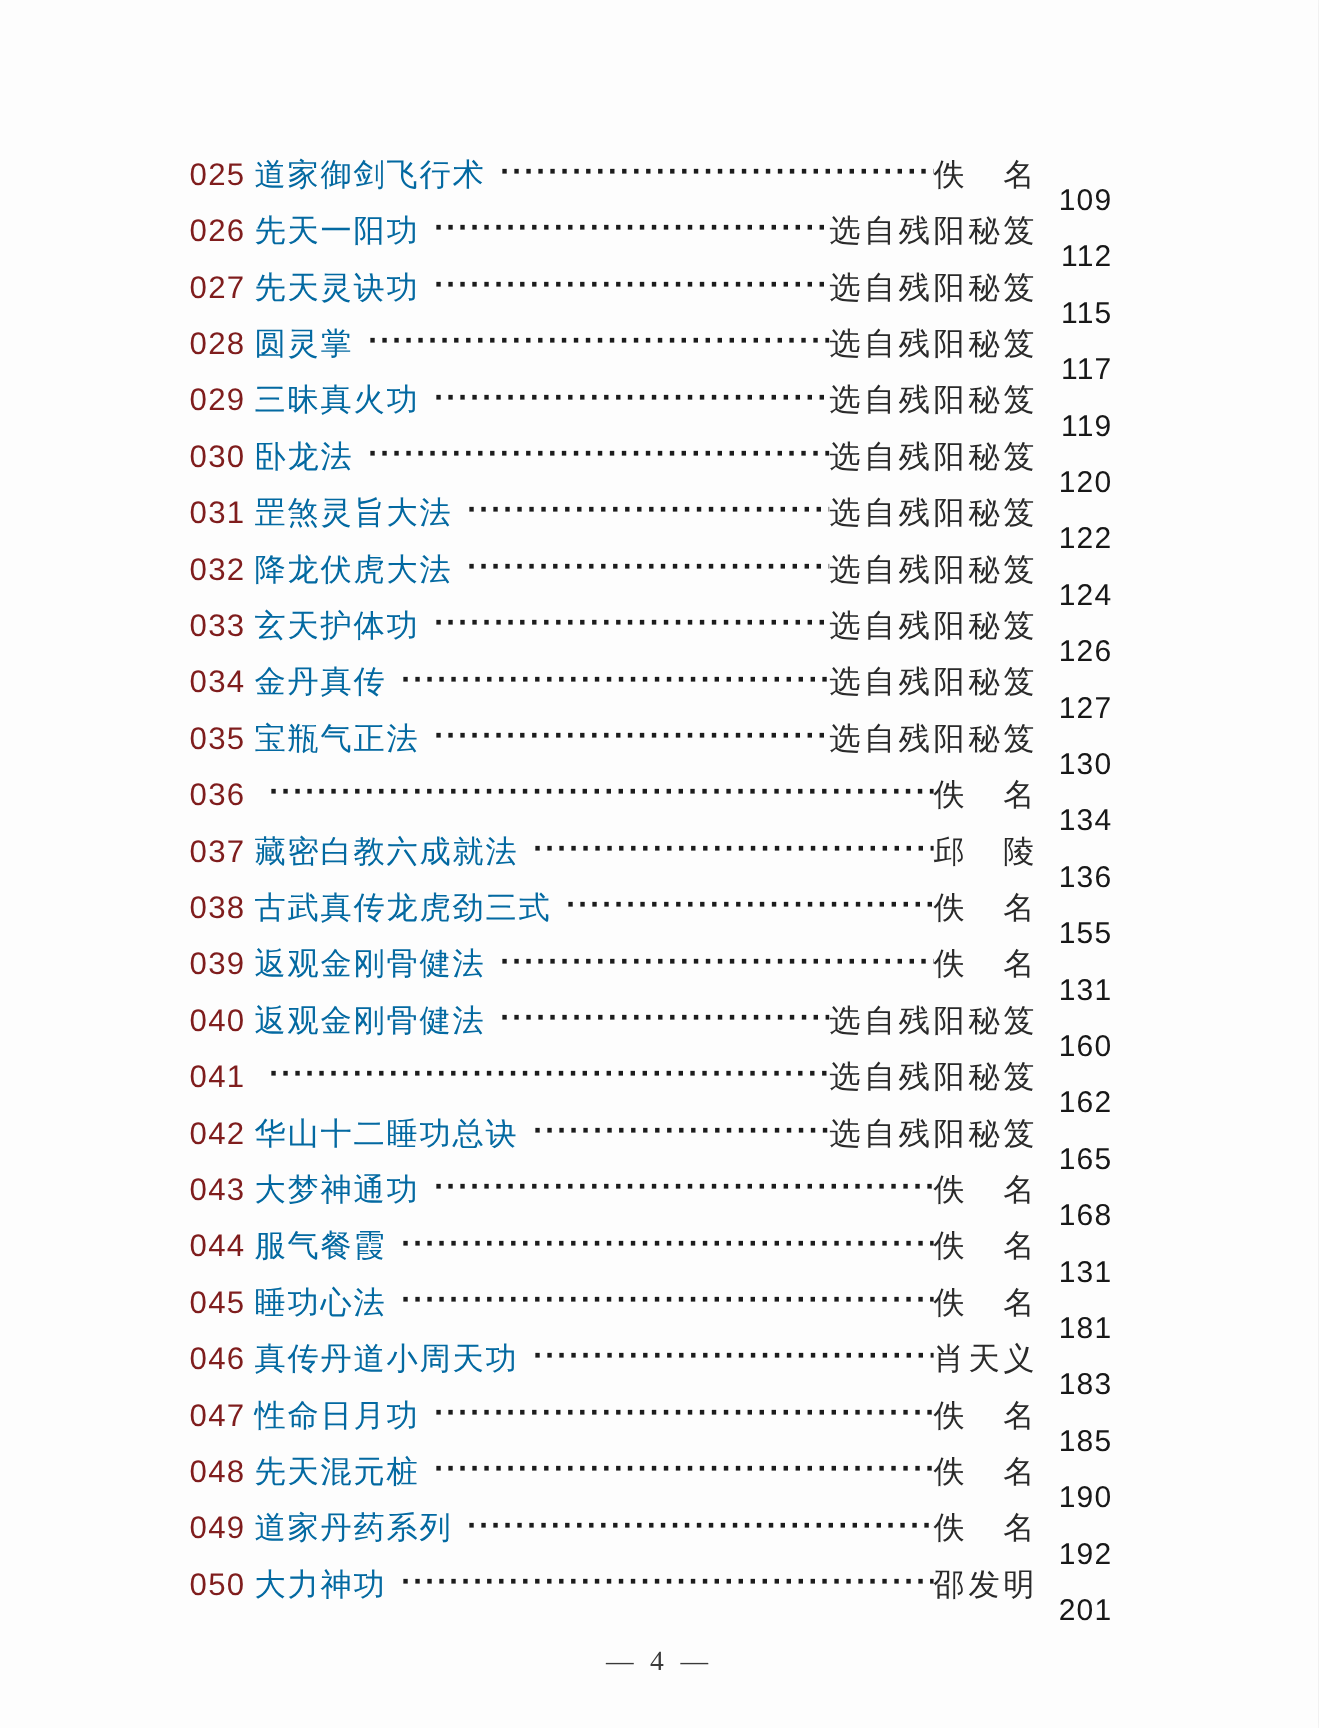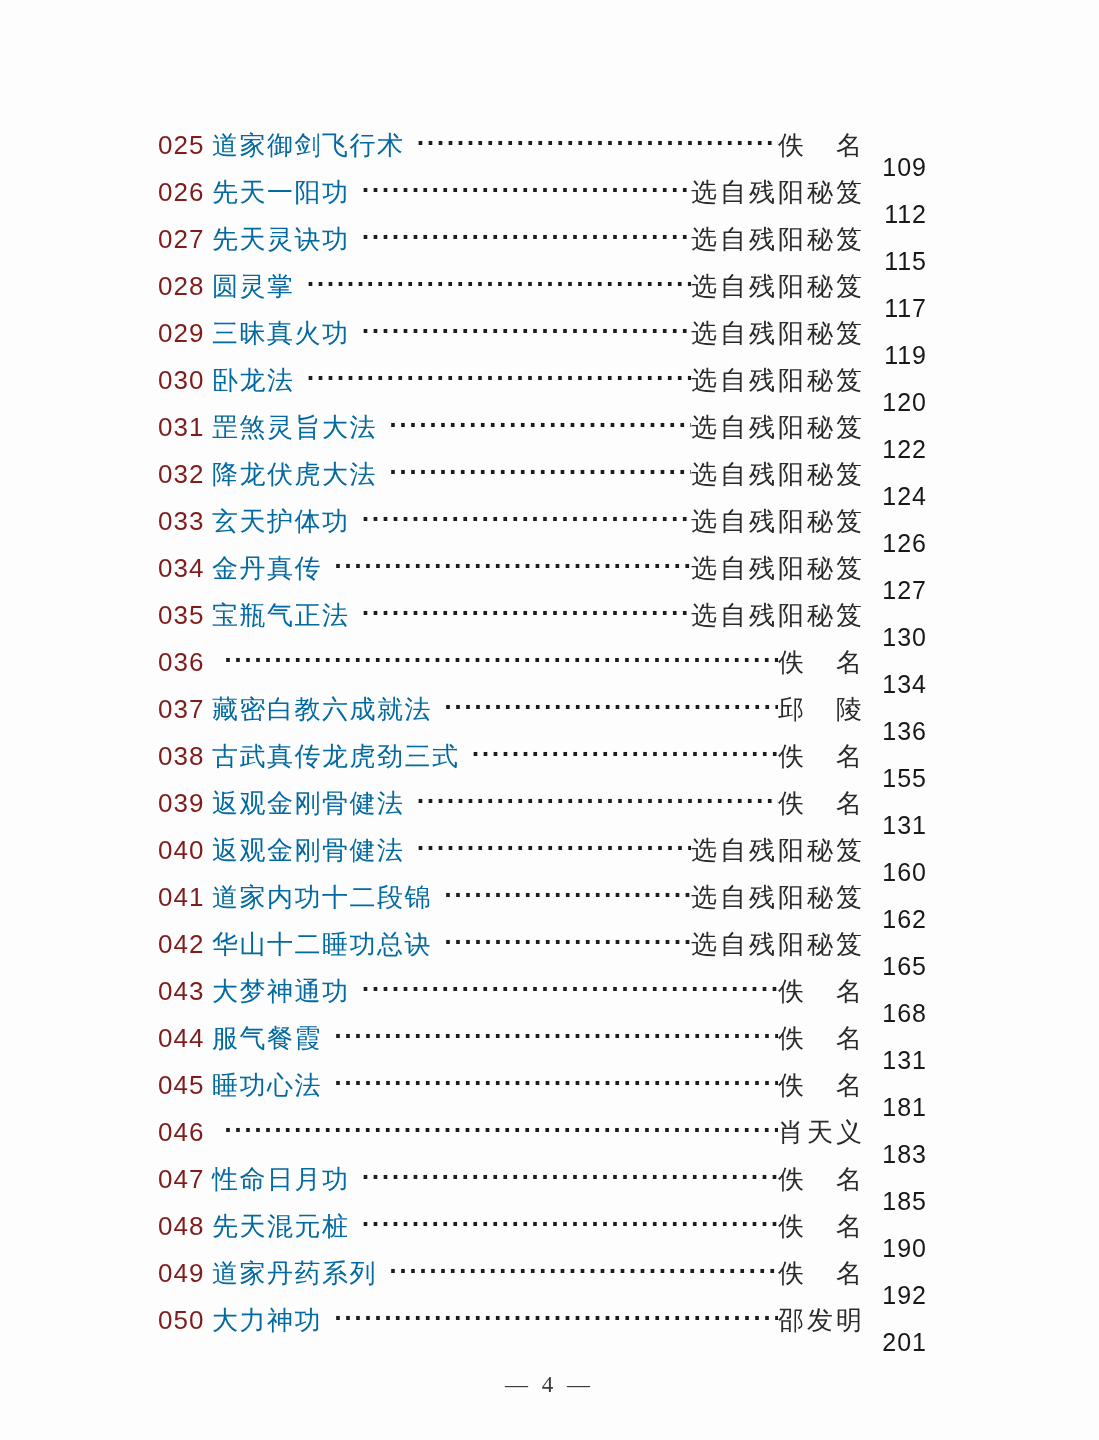--- a/index.html
+++ b/index.html
@@ -214,21 +214,20 @@
     <div class="row">
       <span class="no">040</span>
       <span class="title">返观金刚骨健法</span>
       <span class="leader">············································································································································</span>
       <span class="author">选自残阳秘笈</span>
       <span class="pageno">160</span>
     </div>
 
     <div class="row">
       <span class="no">041</span>
-      <span class="title">道家内功十二段锦</span>
       <span class="leader">············································································································································</span>
       <span class="author">选自残阳秘笈</span>
       <span class="pageno">162</span>
     </div>
 
     <div class="row">
       <span class="no">042</span>
       <span class="title">华山十二睡功总诀</span>
       <span class="leader">············································································································································</span>
       <span class="author">选自残阳秘笈</span>
@@ -254,20 +253,21 @@
     <div class="row">
       <span class="no">045</span>
       <span class="title">睡功心法</span>
       <span class="leader">············································································································································</span>
       <span class="author">佚　名</span>
       <span class="pageno">181</span>
     </div>
 
     <div class="row">
       <span class="no">046</span>
+      <span class="title">真传丹道小周天功</span>
       <span class="leader">············································································································································</span>
       <span class="author">肖天义</span>
       <span class="pageno">183</span>
     </div>
 
     <div class="row">
       <span class="no">047</span>
       <span class="title">性命日月功</span>
       <span class="leader">············································································································································</span>
       <span class="author">佚　名</span>

